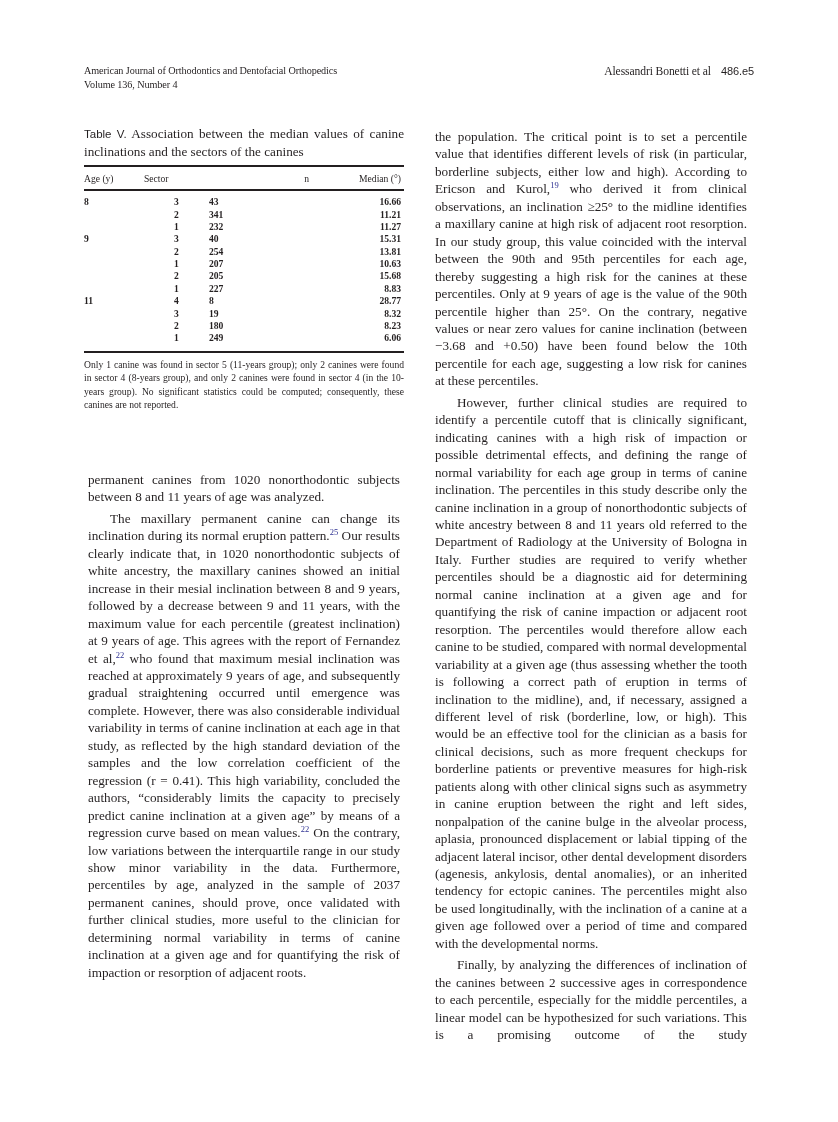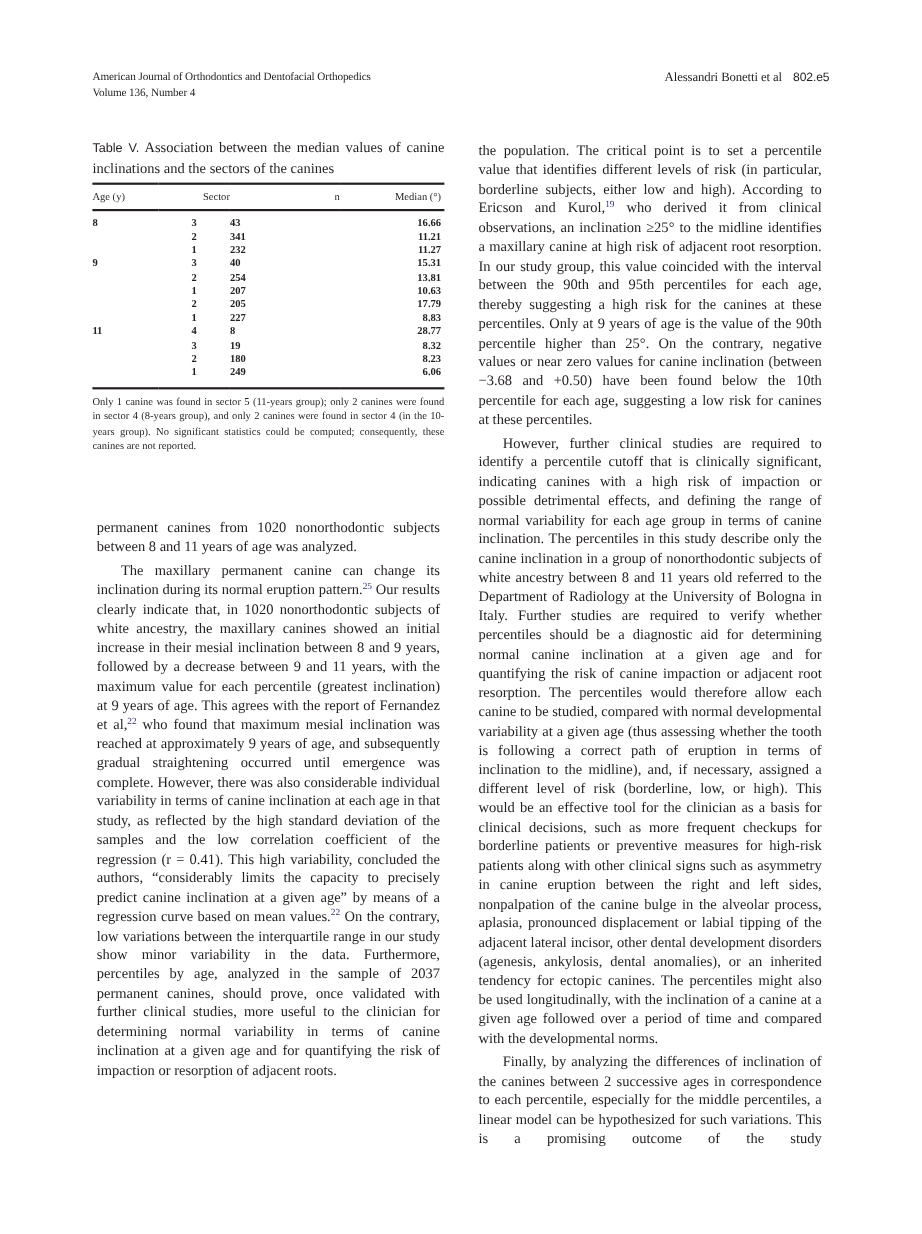--- a/index.html
+++ b/index.html
@@ -30,35 +30,35 @@
     table.data thead tr { border-top: 2.2px solid #231f20; border-bottom: 2.2px solid #231f20; }
     table.data thead th { font-weight: normal; height: 22px; padding: 0; }
     table.data tbody tr:last-child td { padding-bottom: 6px; }
     table.data tbody { border-bottom: 2.2px solid #231f20; }
     table.data td { padding: 0; height: 12.35px; line-height: 12.35px; font-weight: bold; }
     table.data tbody tr:first-child td { padding-top: 5px; }
     .c-age { width: 60px; text-align: left; }
     .c-sector { width: 65px; text-align: center; }
     .c-n { width: 100px; }
     .c-med { text-align: right; padding-right: 3px !important; margin-top: 32px; }
-    th.c-sector { text-align: right; }
+    th.c-sector { text-align: left; }
     th.c-n { text-align: right; padding-right: 3px; }
     th.c-med { text-align: right; }
     .table-footnote { font-size: 9.6px; line-height: 13.6px; text-align: justify; margin-top: 5px; }
   </style>
 </head>
 <body>
 
 <div class="running-head">
   <div class="left">
     <div>American Journal of Orthodontics and Dentofacial Orthopedics</div>
     <div>Volume 136, Number 4</div>
   </div>
   <div class="right">
-    <span>Alessandri Bonetti et al</span><span class="page-num">802.e5</span>
+    <span>Alessandri Bonetti et al</span><span class="page-num">486.e5</span>
   </div>
 </div>
 
 <div class="table-block">
   <p class="table-caption"><span class="label">Table V.</span><span> Association between the median values of canine inclinations and the sectors of the canines</span></p>
   <table class="data">
     <thead>
       <tr>
         <th class="c-age" style="text-align:left">Age (y)</th>
         <th class="c-sector">Sector</th>
@@ -100,21 +100,21 @@
         <tr>
           <td class="c-age"></td>
           <td class="c-sector">1</td>
           <td class="c-n">207</td>
           <td class="c-med">10.63</td>
         </tr>
         <tr>
           <td class="c-age"></td>
           <td class="c-sector">2</td>
           <td class="c-n">205</td>
-          <td class="c-med">17.79</td>
+          <td class="c-med">15.68</td>
         </tr>
         <tr>
           <td class="c-age"></td>
           <td class="c-sector">1</td>
           <td class="c-n">227</td>
           <td class="c-med">8.83</td>
         </tr>
         <tr>
           <td class="c-age">11</td>
           <td class="c-sector">4</td>

